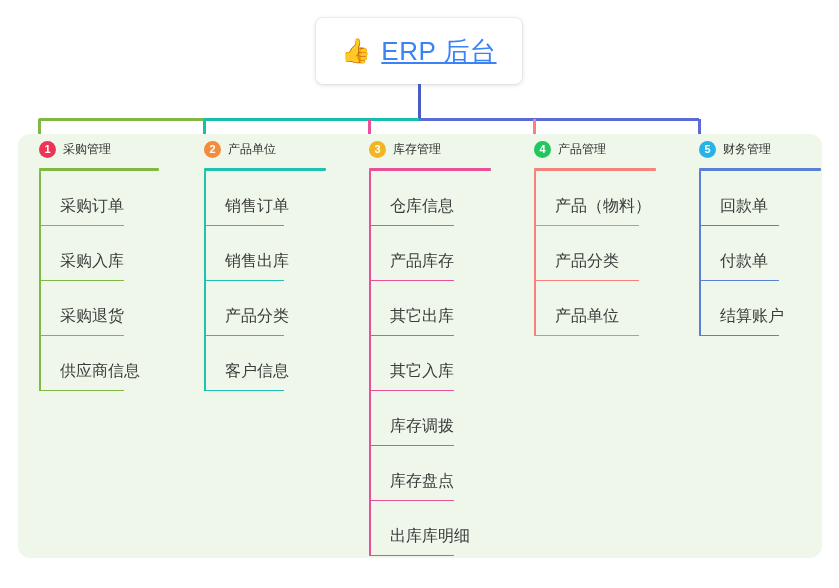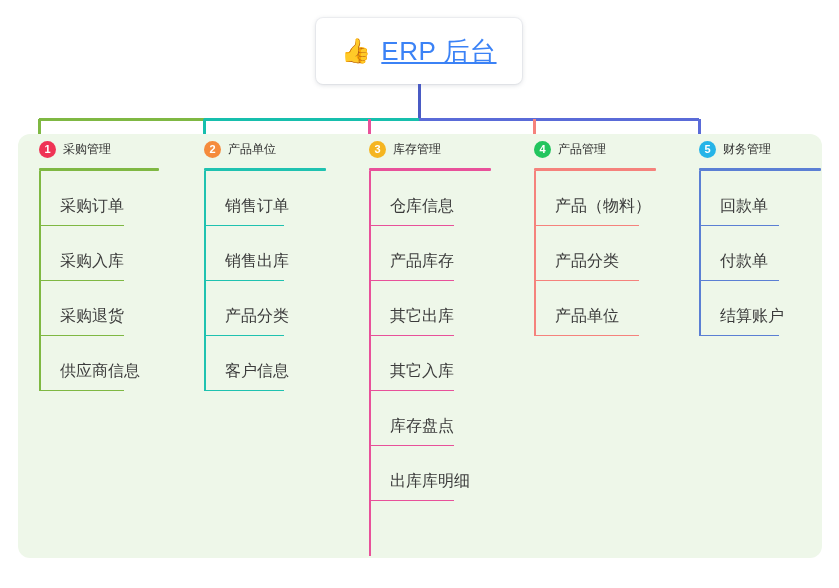--- a/index.html
+++ b/index.html
@@ -225,20 +225,24 @@
             </div>
             <div class="leaf">
               <span class="leaf-label">其它出库</span>
               <div class="leaf-rule" style="background: rgb(232, 81, 154); width: 85px;"></div>
             </div>
             <div class="leaf">
               <span class="leaf-label">其它入库</span>
               <div class="leaf-rule" style="background: rgb(232, 81, 154); width: 85px;"></div>
             </div>
             <div class="leaf">
+              <span class="leaf-label">库存调拨</span>
+              <div class="leaf-rule" style="background: rgb(232, 81, 154); width: 85px;"></div>
+            </div>
+            <div class="leaf">
               <span class="leaf-label">库存盘点</span>
               <div class="leaf-rule" style="background: rgb(232, 81, 154); width: 85px;"></div>
             </div>
             <div class="leaf">
               <span class="leaf-label">出库库明细</span>
               <div class="leaf-rule" style="background: rgb(232, 81, 154); width: 85px;"></div>
             </div>
           </div>
         </div>
         <div class="col" style="left: 503px; width: 175px;">

